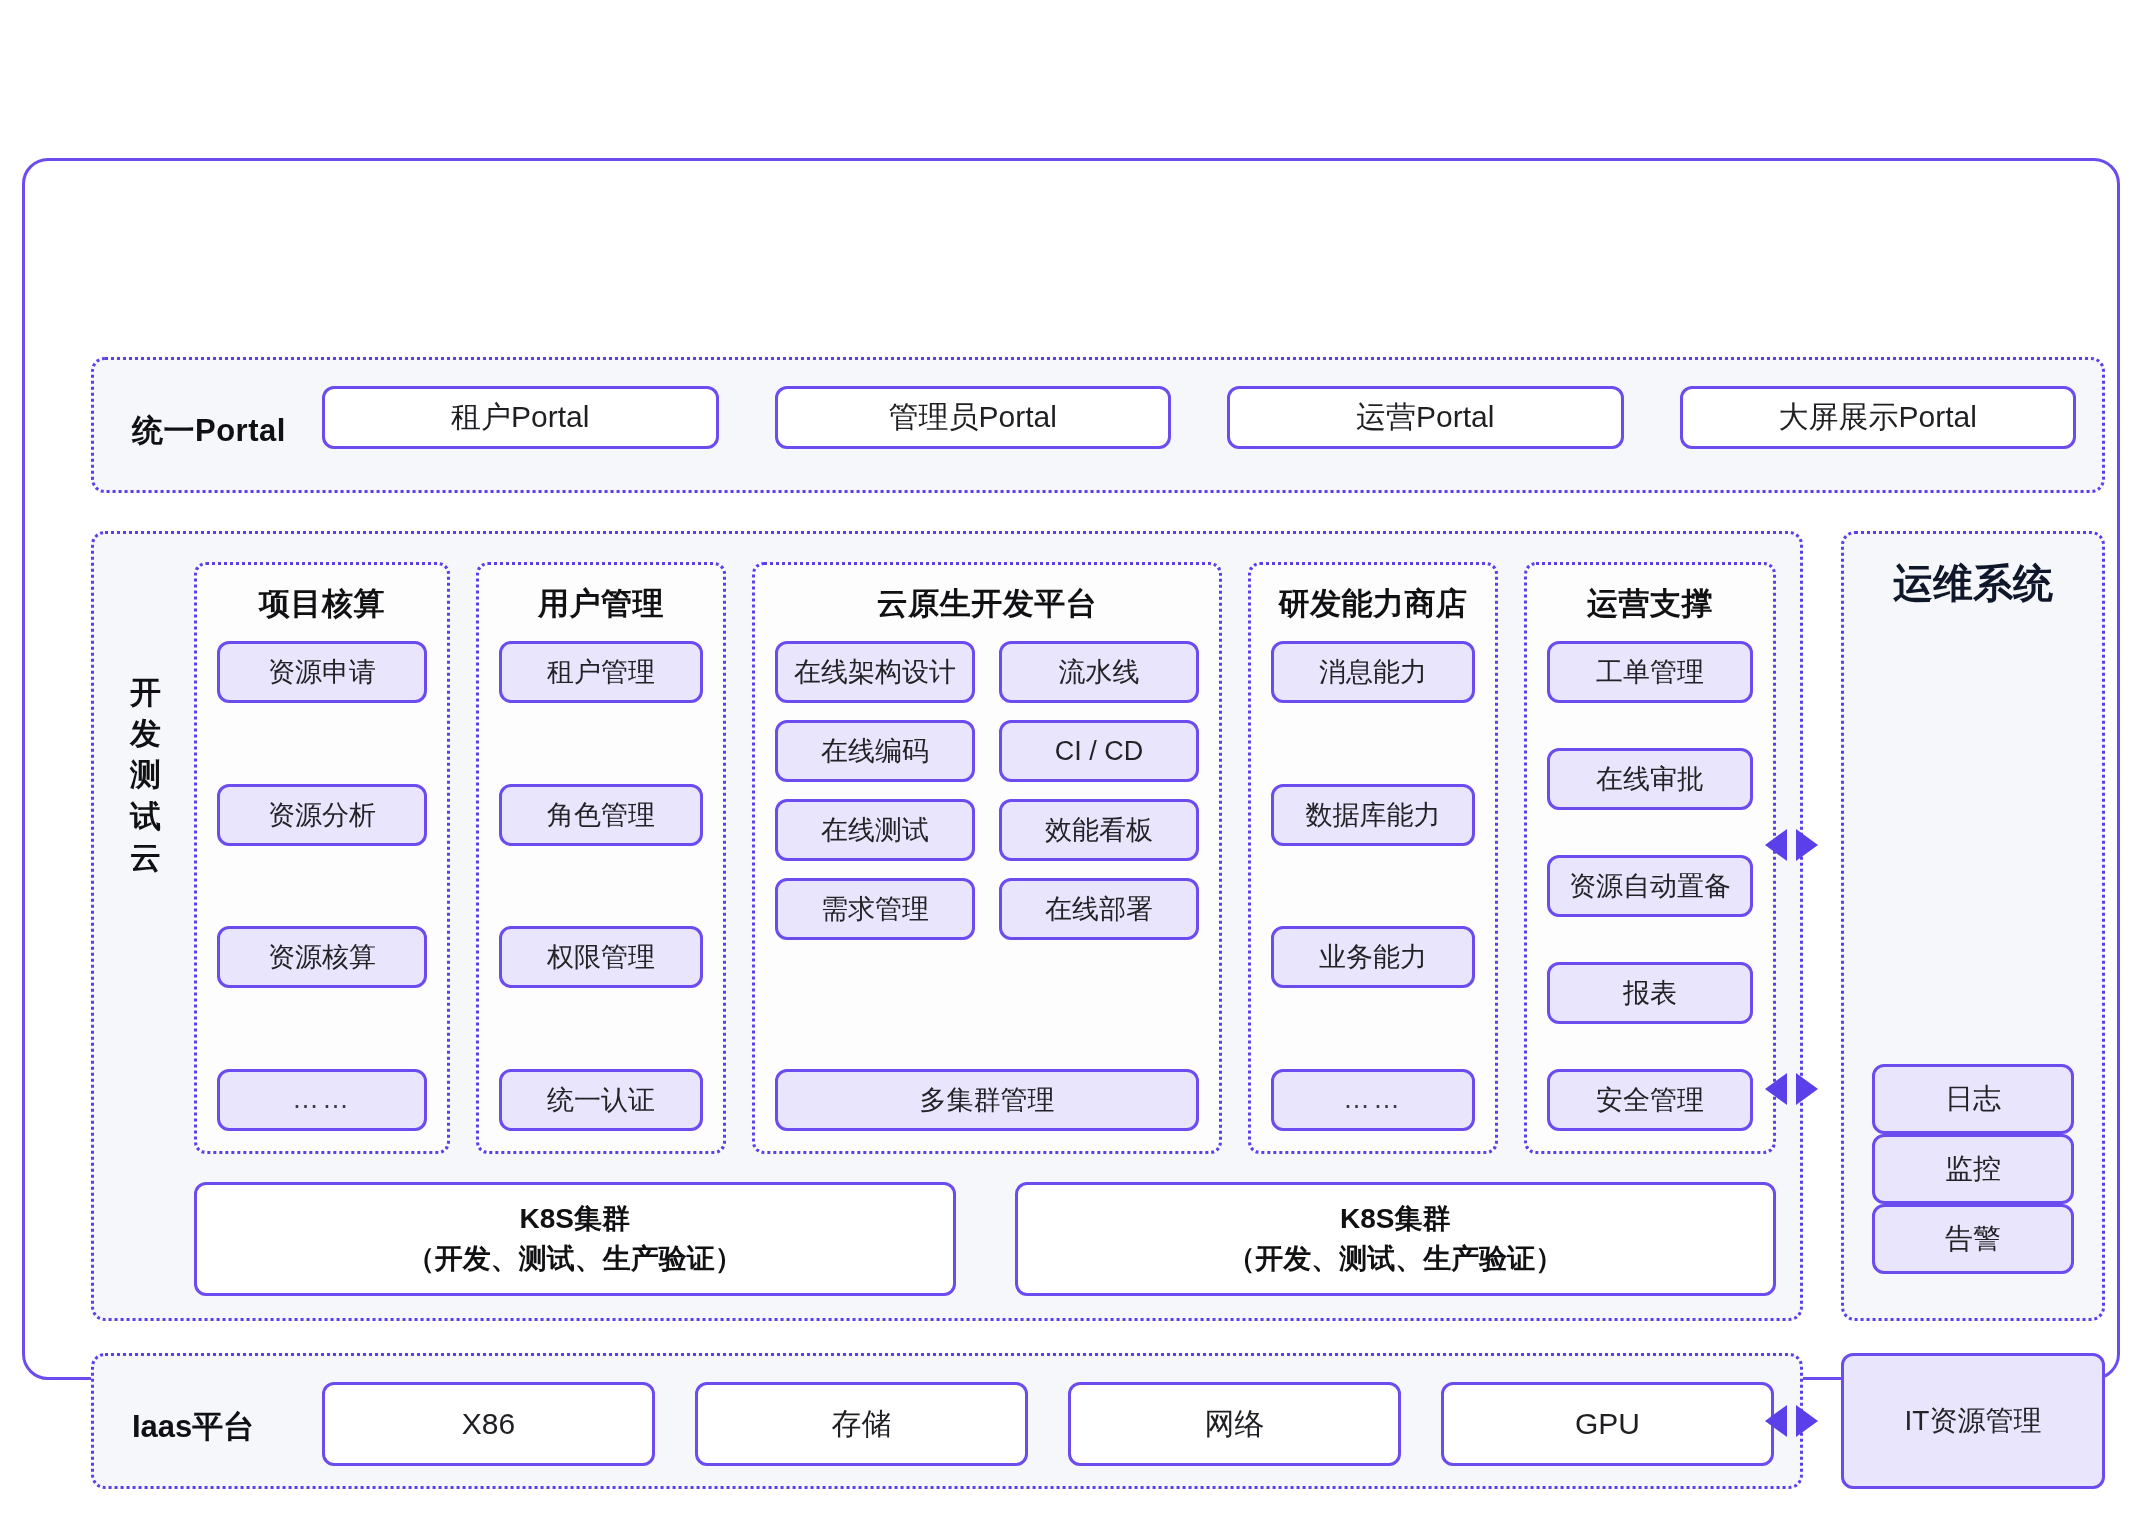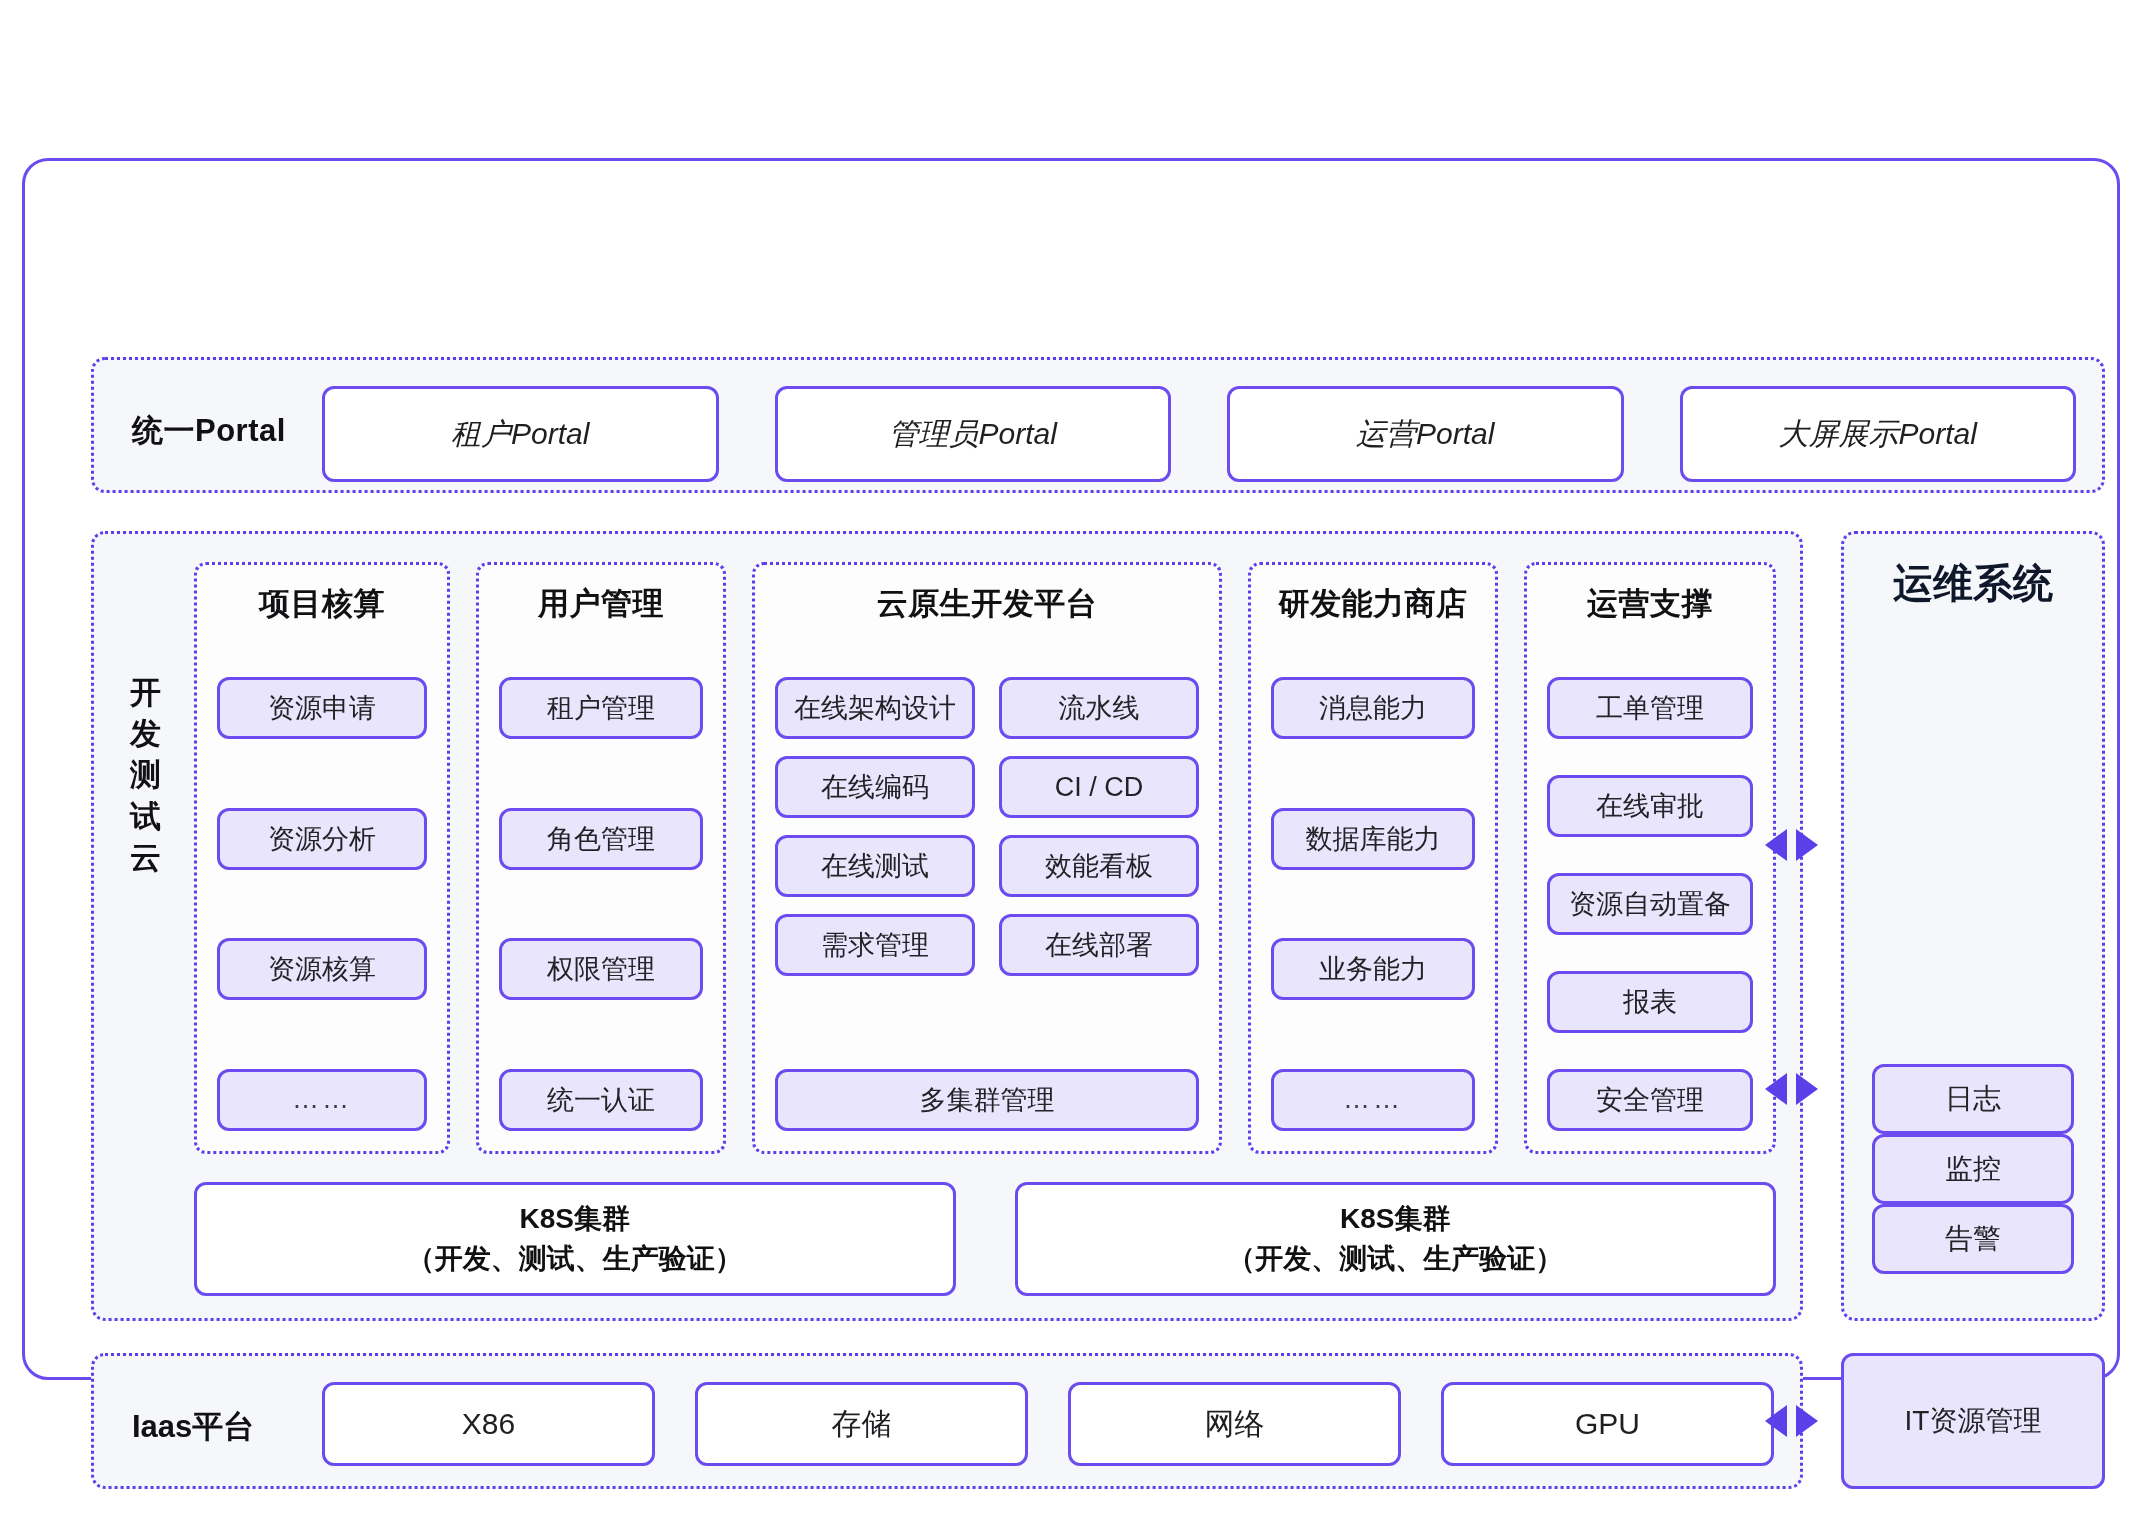--- a/index.html
+++ b/index.html
@@ -51,24 +51,23 @@
     font-size: 31px;
     font-weight: bold;
     letter-spacing: .5px;
     color: #111114;
   }
   .portal-items {
     position: absolute;
     left: 228px;
     top: 26px;
     right: 26px;
-    height: 96px;
+    height: 63px;
     display: flex;
     gap: 56px;
-    font-style: italic;
   }
   .pill {
     flex: 1;
     border: 3px solid #6C4BEF;
     border-radius: 12px;
     background: #ffffff;
     display: flex;
     align-items: center;
     justify-content: center;
     font-size: 30px;
@@ -106,21 +105,20 @@
     gap: 26px;
   }
   .col {
     border: 3px dotted #5B3FEB;
     border-radius: 12px;
     background: #FDFDFE;
     box-sizing: border-box;
     padding: 18px 20px 20px;
     display: flex;
     flex-direction: column;
-    gap: 36px;
   }
   .col.w-proj   { width: 256px; }
   .col.w-user   { width: 250px; }
   .col.w-cloud  { flex: 1; }
   .col.w-store  { width: 250px; }
   .col.w-ops    { width: 252px; }
 
   .col-title {
     font-size: 31px;
     font-weight: bold;

